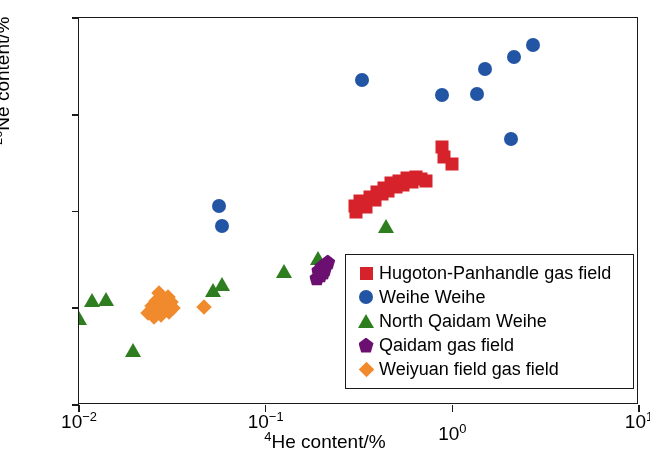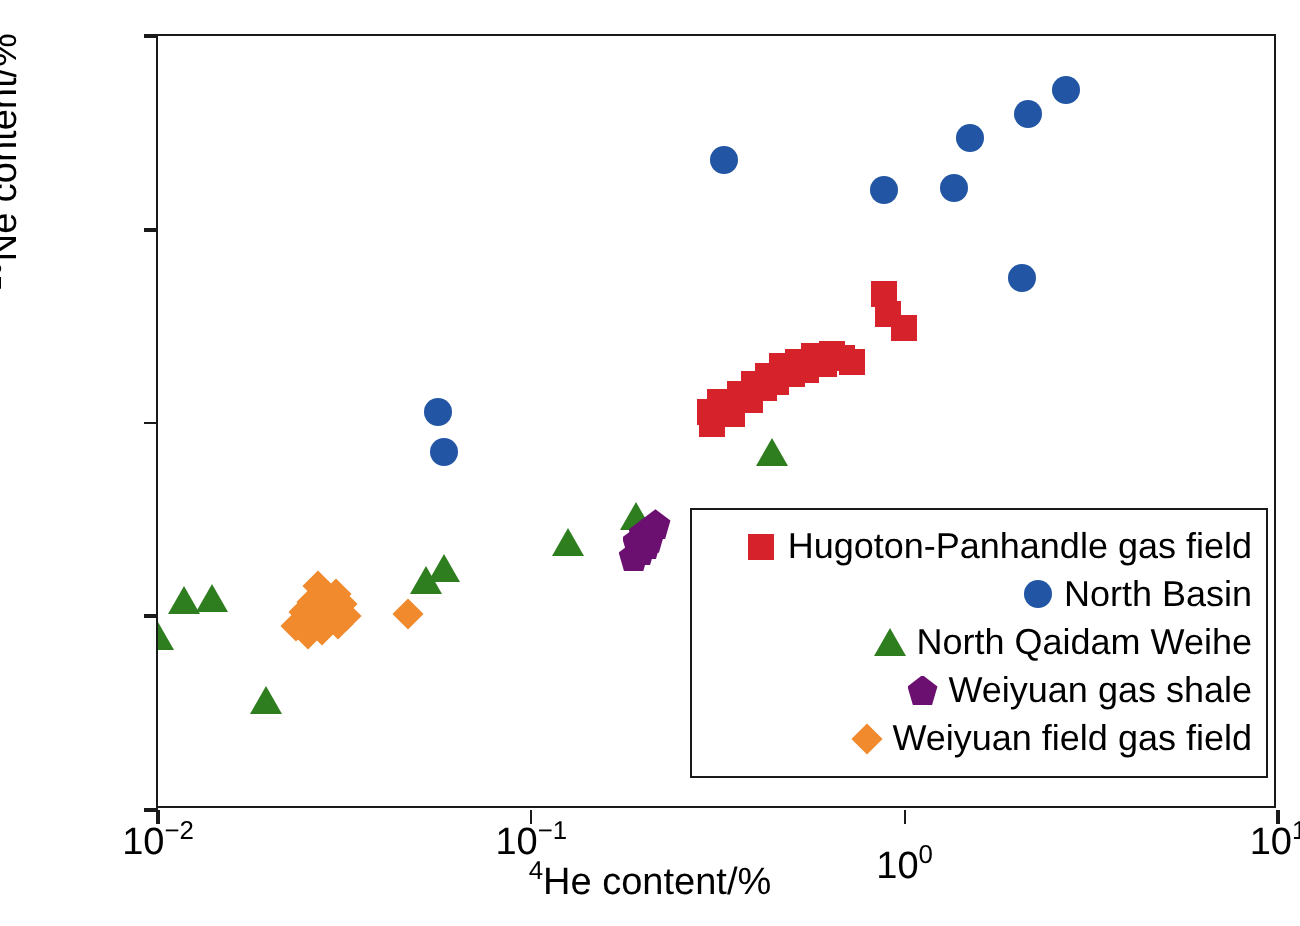--- a/index.html
+++ b/index.html
@@ -65,21 +65,20 @@
     left:345px;top:254px;
     width:289px;
     border:1.6px solid #1a1a1a;
     background:#fff;
     padding:6px 7px 7px 7px;
     box-sizing:border-box;
   }
   .legend-row{
     display:flex;align-items:center;
     height:24px;
-    justify-content:flex-end;
   }
   .legend-swatch{
     width:26px;flex:0 0 26px;
     display:flex;align-items:center;justify-content:center;
   }
   .legend-text{font-size:18px;color:#000;white-space:nowrap;}
   .lg-square{width:13px;height:13px;}
   .lg-circle{width:14px;height:14px;border-radius:50%;}
   .lg-triangle{width:0;height:0;border-left:8px solid transparent;border-right:8px solid transparent;}
   .lg-diamond{width:11px;height:11px;transform:rotate(45deg);}
@@ -180,33 +179,33 @@
       <div class="legend-row">
         <div class="legend-swatch">
           <div class="lg-square" style="background: rgb(214, 34, 42);"></div>
         </div>
         <div class="legend-text">Hugoton-Panhandle gas field</div>
       </div>
       <div class="legend-row">
         <div class="legend-swatch">
           <div class="lg-circle" style="background: rgb(34, 85, 164);"></div>
         </div>
-        <div class="legend-text">North Basin</div>
+        <div class="legend-text">Weihe Weihe</div>
       </div>
       <div class="legend-row">
         <div class="legend-swatch">
           <div class="lg-triangle" style="border-bottom: 14px solid rgb(46, 125, 30);"></div>
         </div>
         <div class="legend-text">North Qaidam Weihe</div>
       </div>
       <div class="legend-row">
         <div class="legend-swatch">
           <div class="lg-pentagon" style="background: rgb(107, 16, 112);"></div>
         </div>
-        <div class="legend-text">Weiyuan gas shale</div>
+        <div class="legend-text">Qaidam gas field</div>
       </div>
       <div class="legend-row">
         <div class="legend-swatch">
           <div class="lg-diamond" style="background: rgb(240, 138, 44);"></div>
         </div>
         <div class="legend-text">Weiyuan field gas field</div>
       </div>
     </div>
 
 </div>

